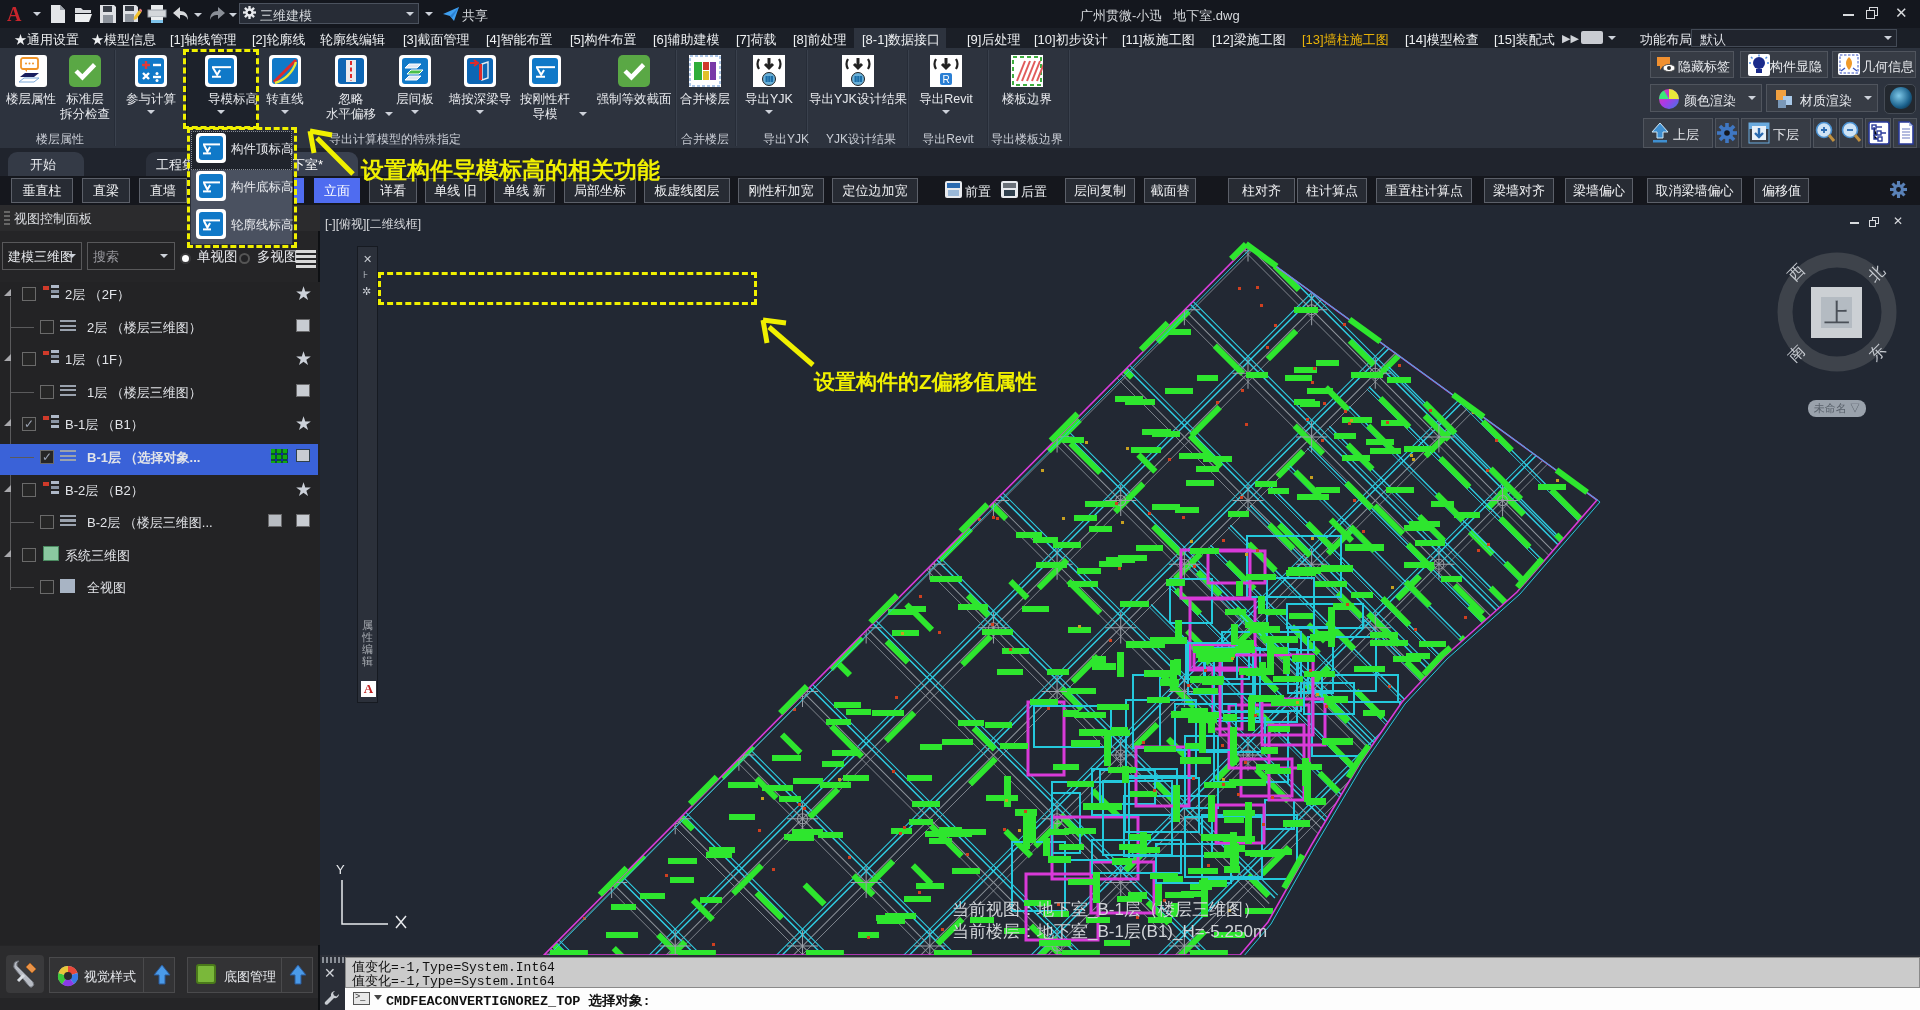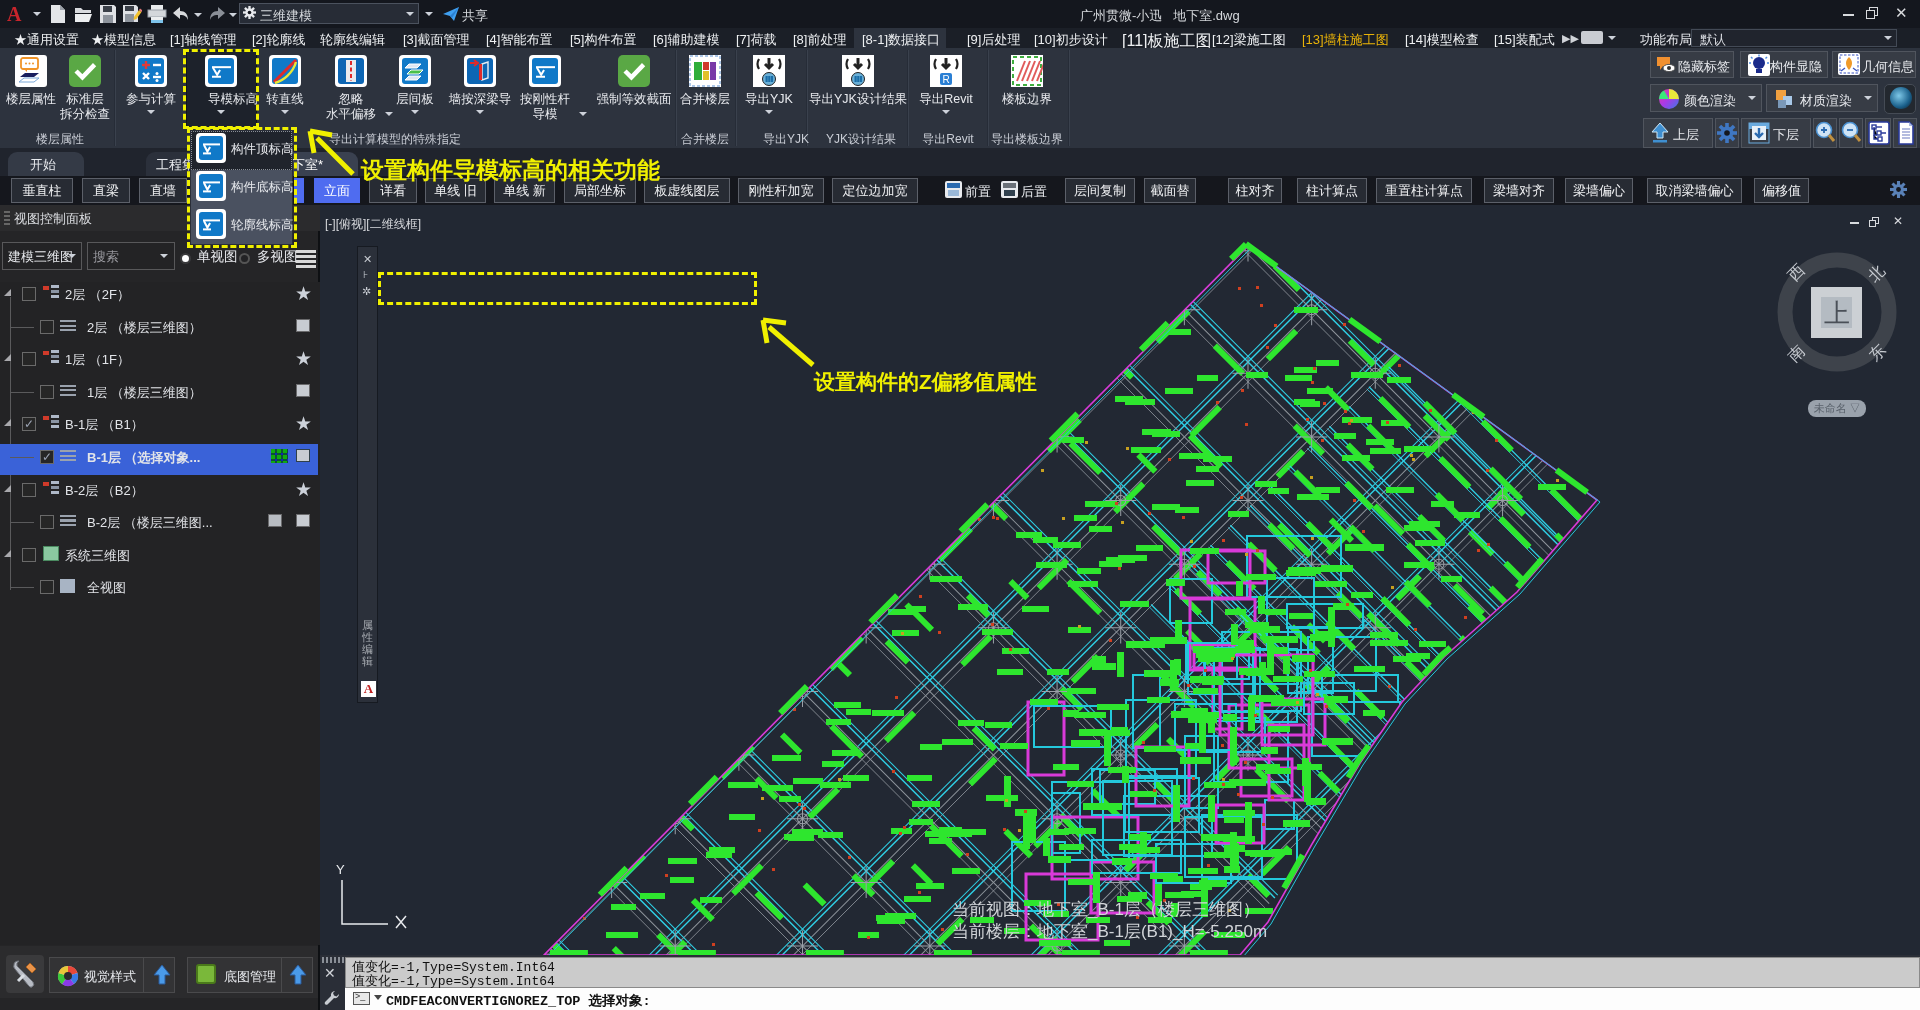--- a/index.html
+++ b/index.html
@@ -91,21 +91,21 @@
 <div class="abs txt" style="left:320px;top:3px;font-size:13px;color:#eef0f2;">轮廓线编辑</div>
 <div class="abs txt" style="left:403px;top:3px;font-size:13px;color:#eef0f2;">[3]截面管理</div>
 <div class="abs txt" style="left:486px;top:3px;font-size:13px;color:#eef0f2;">[4]智能布置</div>
 <div class="abs txt" style="left:570px;top:3px;font-size:13px;color:#eef0f2;">[5]构件布置</div>
 <div class="abs txt" style="left:653px;top:3px;font-size:13px;color:#eef0f2;">[6]辅助建模</div>
 <div class="abs txt" style="left:736px;top:3px;font-size:13px;color:#eef0f2;">[7]荷载</div>
 <div class="abs txt" style="left:793px;top:3px;font-size:13px;color:#eef0f2;">[8]前处理</div>
 <div class="abs txt" style="left:862px;top:3px;font-size:13px;color:#eef0f2;">[8-1]数据接口</div>
 <div class="abs txt" style="left:967px;top:3px;font-size:13px;color:#eef0f2;">[9]后处理</div>
 <div class="abs txt" style="left:1034px;top:3px;font-size:13px;color:#eef0f2;">[10]初步设计</div>
-<div class="abs txt" style="left:1122px;top:3px;font-size:16px;color:#eef0f2;">[11]板施工图</div>
+<div class="abs txt" style="left:1122px;top:3px;font-size:13px;color:#eef0f2;">[11]板施工图</div>
 <div class="abs txt" style="left:1212px;top:3px;font-size:13px;color:#eef0f2;">[12]梁施工图</div>
 <div class="abs txt" style="left:1302px;top:3px;font-size:13px;color:#eab308;">[13]墙柱施工图</div>
 <div class="abs txt" style="left:1405px;top:3px;font-size:13px;color:#eef0f2;">[14]模型检查</div>
 <div class="abs txt" style="left:1494px;top:3px;font-size:13px;color:#eef0f2;">[15]装配式</div>
 <div class="abs txt" style="left:1562px;top:4px;color:#d0d3d8;font-size:11px;">▶▶</div>
 <div class="abs" style="left:1581px;top:3px;width:22px;height:13px;background:#c9ccd2;border-radius:2px;"></div>
 <div class="abs caret" style="left:1608px;top:8px;"></div>
 <div class="abs txt" style="left:1640px;top:3px;font-size:13px;color:#e8eaee;">功能布局:</div>
 <div class="abs" style="left:1691px;top:1px;width:206px;height:18px;background:#20242d;border:1px solid #434a56;"></div>
 <div class="abs txt" style="left:1700px;top:3px;font-size:13px;color:#dadde2;">默认</div>
@@ -419,21 +419,21 @@
 <div class="abs toolbtn" style="left:139px;top:2px;width:48px;">直墙</div>
 <div class="abs toolbtn" style="left:369px;top:2px;width:48px;">详看</div>
 <div class="abs toolbtn" style="left:425px;top:2px;width:61px;">单线 旧</div>
 <div class="abs toolbtn" style="left:494px;top:2px;width:61px;">单线 新</div>
 <div class="abs toolbtn" style="left:564px;top:2px;width:72px;">局部坐标</div>
 <div class="abs toolbtn" style="left:644px;top:2px;width:86px;">板虚线图层</div>
 <div class="abs toolbtn" style="left:738px;top:2px;width:86px;">刚性杆加宽</div>
 <div class="abs toolbtn" style="left:832px;top:2px;width:86px;">定位边加宽</div>
 <div class="abs toolbtn" style="left:1065px;top:2px;width:70px;">层间复制</div>
 <div class="abs toolbtn" style="left:1144px;top:2px;width:52px;">截面替换</div>
-<div class="abs toolbtn" style="left:1228px;top:2px;width:54px;">柱对齐</div>
+<div class="abs toolbtn" style="left:1228px;top:2px;width:67px;">柱对齐</div>
 <div class="abs toolbtn" style="left:1297px;top:2px;width:70px;">柱计算点</div>
 <div class="abs toolbtn" style="left:1376px;top:2px;width:96px;">重置柱计算点</div>
 <div class="abs toolbtn" style="left:1484px;top:2px;width:70px;">梁墙对齐</div>
 <div class="abs toolbtn" style="left:1565px;top:2px;width:68px;">梁墙偏心</div>
 <div class="abs toolbtn" style="left:1647px;top:2px;width:95px;">取消梁墙偏心</div>
 <div class="abs toolbtn" style="left:1754px;top:2px;width:55px;">偏移值</div>
 <div class="abs toolbtn" style="left:294px;top:2px;width:10px;background:#4f6cf0;border-color:#4f6cf0;"></div>
 <div class="abs toolbtn" style="left:314px;top:2px;width:46px;background:#4f6cf0;border-color:#4f6cf0;color:#fff;">立面</div>
 <svg class="abs" style="left:944px;top:4px;" width="19" height="19" viewBox="0 0 19 19">
         <rect x="1" y="1" width="17" height="17" rx="2" fill="#e8eaee"></rect>

